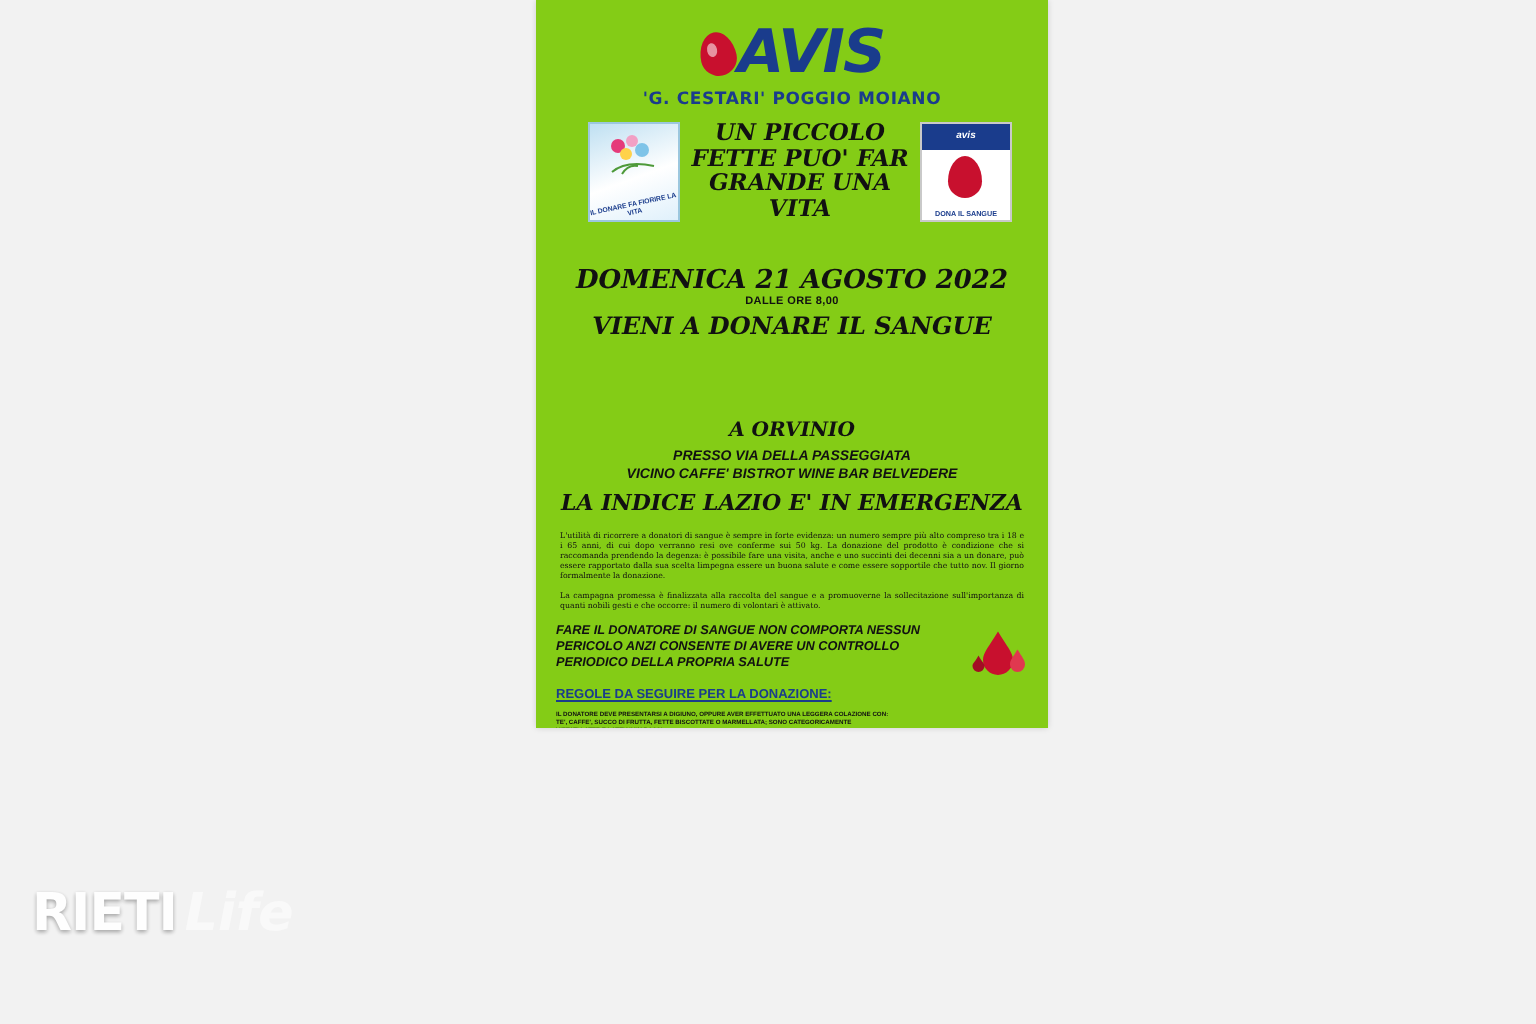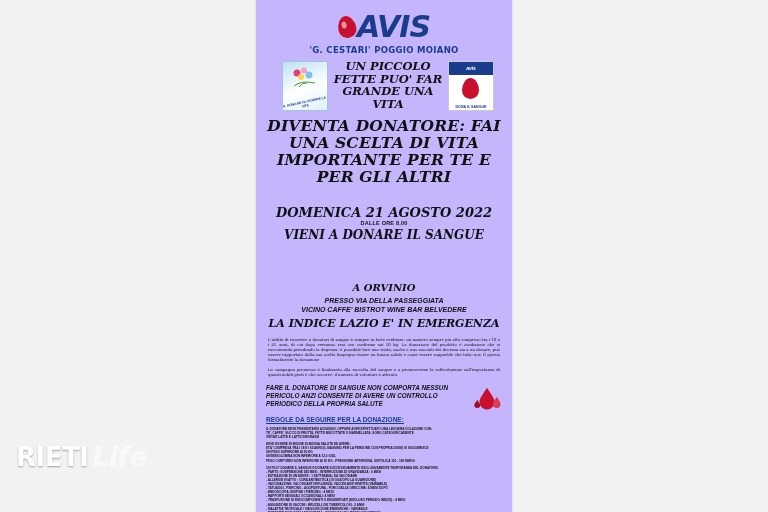--- a/index.html
+++ b/index.html
@@ -5,23 +5,23 @@
   html,body{margin:0;padding:0;}
   body{
     width:768px;height:512px;
     background:#f2f2f2;
     font-family:"Liberation Sans", sans-serif;
     overflow:hidden;
     position:relative;
   }
   .page{
     position:absolute;
-    left:256px;top:0;
-    width:256px;height:512px;
-    background:#c4b5fd;
+    left:268px;top:0;
+    width:256px;height:364px;
+    background:#84cc16;
     box-shadow:0 0 3px rgba(0,0,0,.15);
     overflow:hidden;
   }
   .inner{
     position:absolute;
     left:8px;right:8px;top:4px;
     text-align:center;
   }
 
   
@@ -241,21 +241,20 @@
 
       <div class="slogan">UN PICCOLO FETTE PUO' FAR GRANDE UNA VITA</div>
 
       <div class="img-right">
         <div class="top">avis</div>
         <div class="bigdrop"></div>
         <div class="bot">DONA IL SANGUE</div>
       </div>
     </div>
 
-    <div class="headline">DIVENTA DONATORE: FAI UNA SCELTA DI VITA IMPORTANTE PER TE E PER GLI ALTRI</div>
     <div class="date">DOMENICA 21 AGOSTO 2022</div>
     <div class="hours">DALLE ORE 8,00</div>
     <div class="come">VIENI A DONARE IL SANGUE</div>
     <div class="place-big">A  ORVINIO</div>
     <div class="place-small" style="white-space:pre-line">PRESSO  VIA DELLA PASSEGGIATA
 VICINO CAFFE' BISTROT WINE BAR BELVEDERE</div>
     <div class="emergency">LA INDICE LAZIO E' IN EMERGENZA</div>
 
     <div class="para">L'utilità di ricorrere a donatori di sangue è sempre in forte evidenza: un numero sempre più alto compreso tra i 18 e i 65 anni, di cui dopo verranno resi ove conferme sui 50 kg. La donazione del prodotto è condizione che si raccomanda prendendo la degenza: è possibile fare una visita, anche e uno succinti dei decenni sia a un donare, può essere rapportato dalla sua scelta limpegna essere un buona salute e come essere sopportile che tutto nov. Il giorno formalmente la donazione.</div>
     <div class="para">La campagna promessa è finalizzata alla raccolta del sangue e a promuoverne la sollecitazione sull'importanza di quanti nobili gesti e che occorre: il numero di volontari è attivato.</div>

